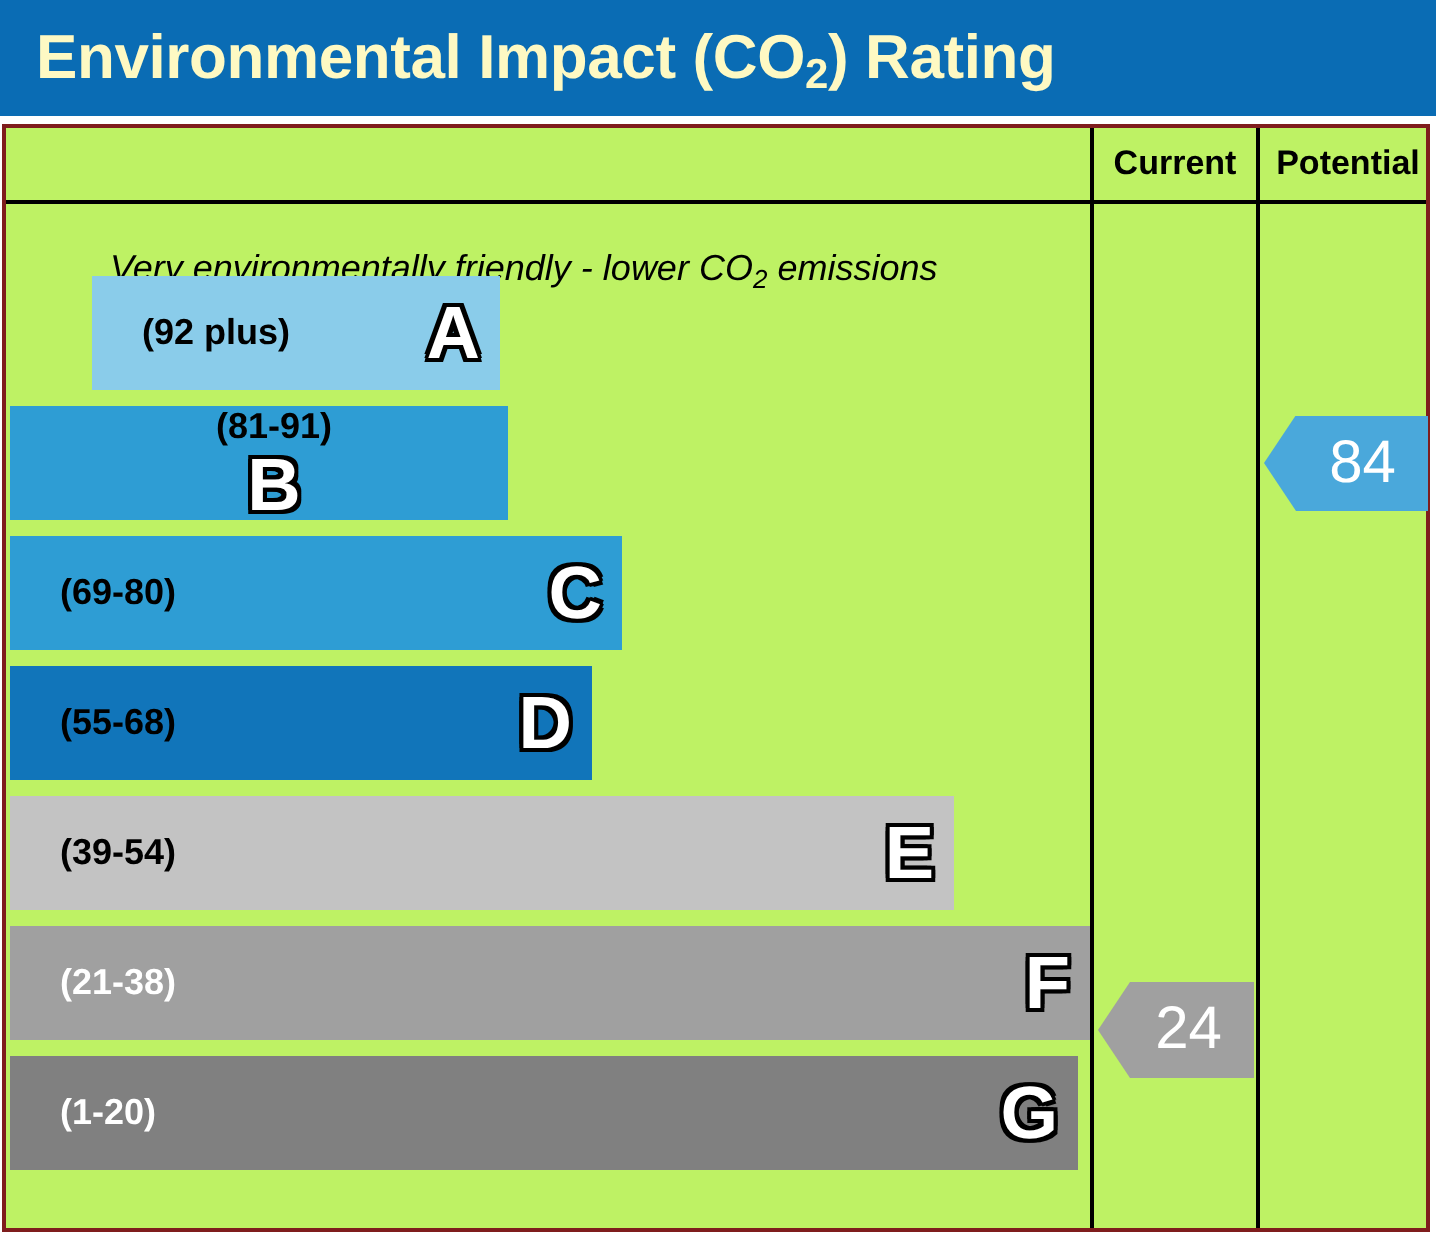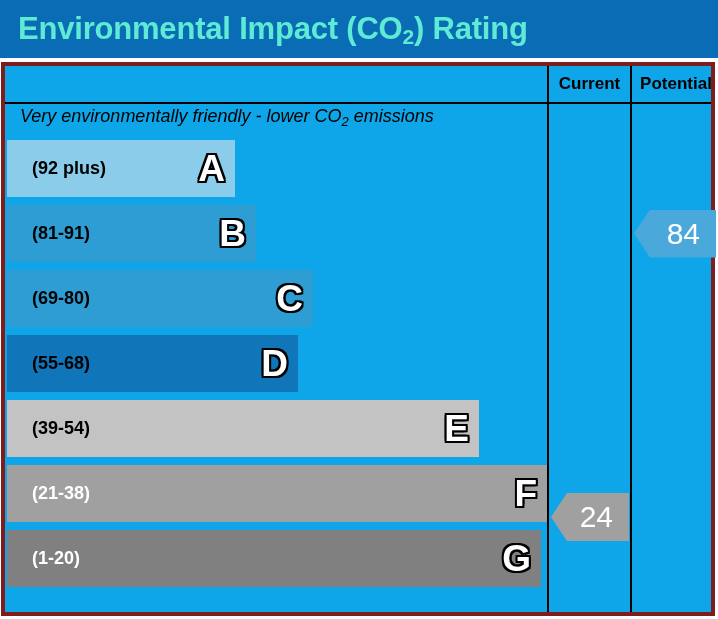--- a/index.html
+++ b/index.html
@@ -26,43 +26,43 @@
     top: 0;
     width: 718px;
     height: 58px;
     background: #0a6cb4;
   }
   #title-text {
     position: absolute;
     left: 18px;
     top: 50%;
     transform: translateY(-50%);
-    color: #5eead4;
+    color: #fef9c3;
     font-size: 31px;
     font-weight: bold;
     letter-spacing: -0.2px;
     white-space: nowrap;
   }
   #title-text sub {
     font-size: 21px;
     vertical-align: baseline;
     position: relative;
     top: 5px;
   }
 
   
   #table-frame {
     position: absolute;
     left: 1px;
     top: 62px;
     width: 714px;
     height: 554px;
-    border: 4px solid #7f1d1d;
+    border: 2px solid #7f1d1d;
     box-sizing: border-box;
-    background: #0ea5e9;
+    background: #bef264;
   }
 
   
   .col-sep {
     position: absolute;
     top: 0;
     width: 2px;
     height: 100%;
     background: #000000;
   }
@@ -108,21 +108,21 @@
     font-size: 18px;
     color: #000000;
     white-space: nowrap;
   }
   .edge-note sub {
     font-size: 13px;
     vertical-align: baseline;
     position: relative;
     top: 4px;
   }
-  #note-top    { top: 2px; }
+  #note-top    { top: 22px; margin-left: 37px; }
   #note-bottom { top: 480px; }
 
   .band {
     position: absolute;
     left: 2px;
     height: 57px;
     display: flex;
     align-items: center;
     justify-content: space-between;
     box-sizing: border-box;
@@ -184,25 +184,25 @@
     <div class="col-sep" id="col-sep-potential"></div>
 
     <div class="col-head" id="head-current">Current</div>
     <div class="col-head" id="head-potential">Potential</div>
 
     <div id="chart-area">
 
       <div class="edge-note" id="note-top"><span>Very environmentally friendly - lower CO</span><sub>2</sub><span> emissions</span></div>
 
       <div id="bands-container">
-          <div class="band" style="top: 36px; width: 228px; background: rgb(138, 204, 234);">
+          <div class="band" style="top: 36px; width: 204px; background: rgb(138, 204, 234); margin-left: 41px;">
             <span class="band-range">(92 plus)</span>
             <span class="band-letter">A</span>
           </div>
-          <div class="band" style="top: 101px; width: 249px; background: rgb(46, 157, 212);">
+          <div class="band" style="top: 101px; width: 249px; background: rgb(46, 157, 212); flex-direction: column;">
             <span class="band-range">(81-91)</span>
             <span class="band-letter">B</span>
           </div>
           <div class="band" style="top: 166px; width: 306px; background: rgb(46, 157, 212);">
             <span class="band-range">(69-80)</span>
             <span class="band-letter">C</span>
           </div>
           <div class="band" style="top: 231px; width: 291px; background: rgb(17, 117, 186);">
             <span class="band-range">(55-68)</span>
             <span class="band-letter">D</span>

